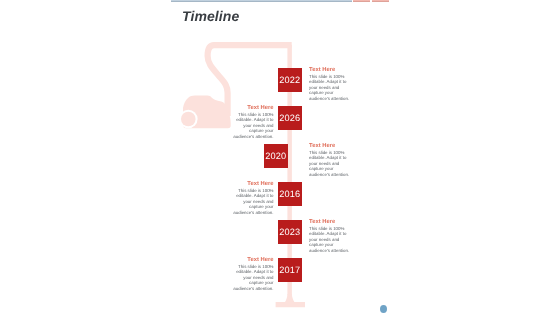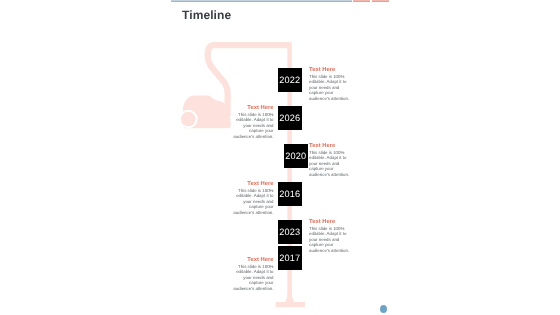--- a/index.html
+++ b/index.html
@@ -8,28 +8,28 @@
        -webkit-font-smoothing:antialiased;text-rendering:geometricPrecision;}
   #slide{position:relative;width:560px;height:315px;}
 
   
   .topbar{position:absolute;top:0px;height:1.7px;}
   #bar-blue{left:171.2px;width:180.6px;background:linear-gradient(#CFDEEB,#97AABA);}
   #bar-orange-1{left:353.4px;width:17px;background:linear-gradient(#FCC3BA,#D5978E);}
   #bar-orange-2{left:372.2px;width:16.8px;background:linear-gradient(#FCC3BA,#D5978E);}
 
   
-  #page-title{position:absolute;left:182px;top:7.8px;font-size:12px;font-weight:bold;
-      color:#3A3E43;letter-spacing:.1px;}
+  #page-title{position:absolute;left:182px;top:7.8px;font-size:14px;font-weight:bold;
+      color:#3A3E43;letter-spacing:.1px;font-style:italic;}
 
   
   #vacuum{position:absolute;left:0;top:0;}
 
   
-  .year-box{position:absolute;width:23.5px;height:23.5px;background:#000000;
+  .year-box{position:absolute;width:23.5px;height:23.5px;background:#b91c1c;
       color:#ffffff;font-size:9.2px;letter-spacing:.1px;
       display:flex;align-items:center;justify-content:center;}
 
   
   .tblock{position:absolute;width:46px;}
   .tblock .t-title{color:#E0705C;font-size:5.85px;font-weight:bold;line-height:5.6px;}
   .tblock .t-body{color:#5C6166;font-size:4.4px;line-height:5.425px;margin-top:0.2px;}
   .tblock.left{text-align:right;}
   .tblock.right{text-align:left;}
 
@@ -88,42 +88,42 @@
         <div class="t-title">Text Here</div>
         <div class="t-body">This slide is 100% editable. Adapt it to your needs and capture your audience's attention.</div>
       </div>
       <div class="year-box" style="left:278px;top:106px">
         <span>2026</span>
       </div>
       <div class="tblock left" style="left:227.5px;top:106.2px">
         <div class="t-title">Text Here</div>
         <div class="t-body">This slide is 100% editable. Adapt it to your needs and capture your audience's attention.</div>
       </div>
-      <div class="year-box" style="left:284px;top:144px">
+      <div class="year-box" style="left:264px;top:144px">
         <span>2020</span>
       </div>
       <div class="tblock right" style="left:309px;top:144.2px">
         <div class="t-title">Text Here</div>
         <div class="t-body">This slide is 100% editable. Adapt it to your needs and capture your audience's attention.</div>
       </div>
       <div class="year-box" style="left:278px;top:182px">
         <span>2016</span>
       </div>
       <div class="tblock left" style="left:227.5px;top:182.2px">
         <div class="t-title">Text Here</div>
         <div class="t-body">This slide is 100% editable. Adapt it to your needs and capture your audience's attention.</div>
       </div>
       <div class="year-box" style="left:278px;top:220px">
         <span>2023</span>
       </div>
       <div class="tblock right" style="left:309px;top:220.2px">
         <div class="t-title">Text Here</div>
         <div class="t-body">This slide is 100% editable. Adapt it to your needs and capture your audience's attention.</div>
       </div>
-      <div class="year-box" style="left:278px;top:246px">
+      <div class="year-box" style="left:278px;top:258px">
         <span>2017</span>
       </div>
       <div class="tblock left" style="left:227.5px;top:258.2px">
         <div class="t-title">Text Here</div>
         <div class="t-body">This slide is 100% editable. Adapt it to your needs and capture your audience's attention.</div>
       </div>
     </div>
 
   <div id="dot"></div>
 </div>

